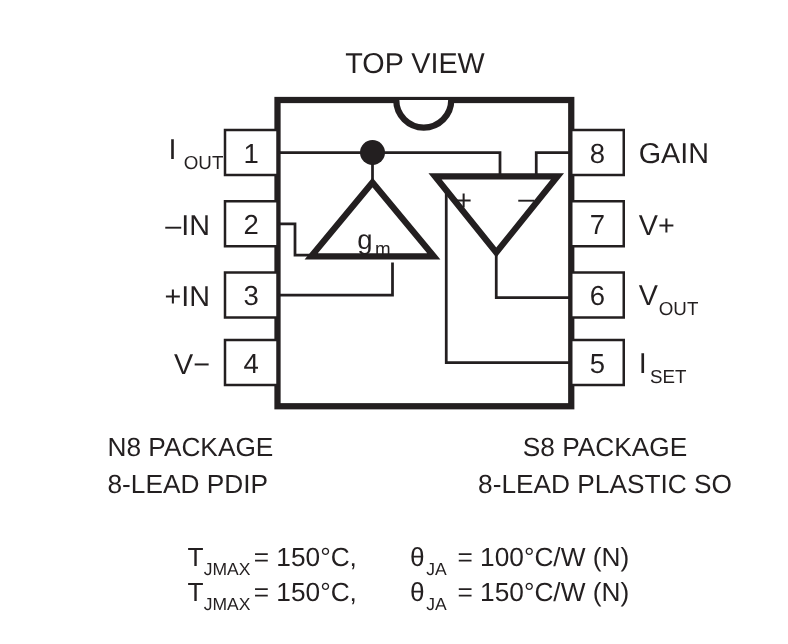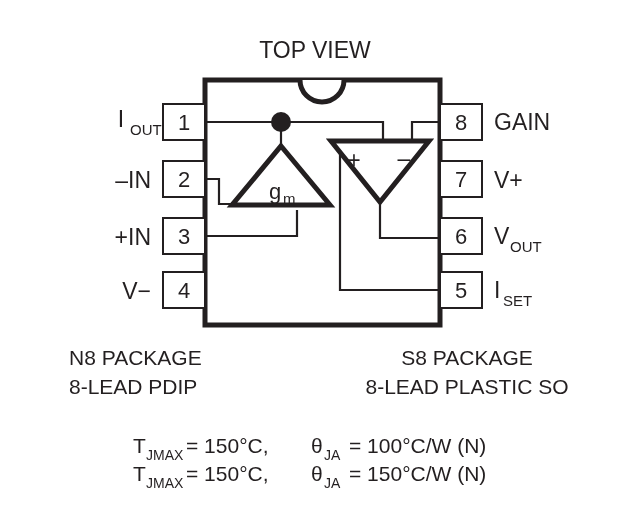--- a/index.html
+++ b/index.html
@@ -10,21 +10,21 @@
   body {
     width: 630px;
     height: 515px;
     font-family: "Liberation Sans", sans-serif;
     color: #231f20;
     position: relative;
     overflow: hidden;
   }
   #root {
     position: absolute;
-    left: 0;
+    left: 17px;
     top: 0;
     width: 603px;
     height: 515px;
   }
   svg.diagram {
     position: absolute;
     left: 0;
     top: 0;
     width: 630px;
     height: 515px;

